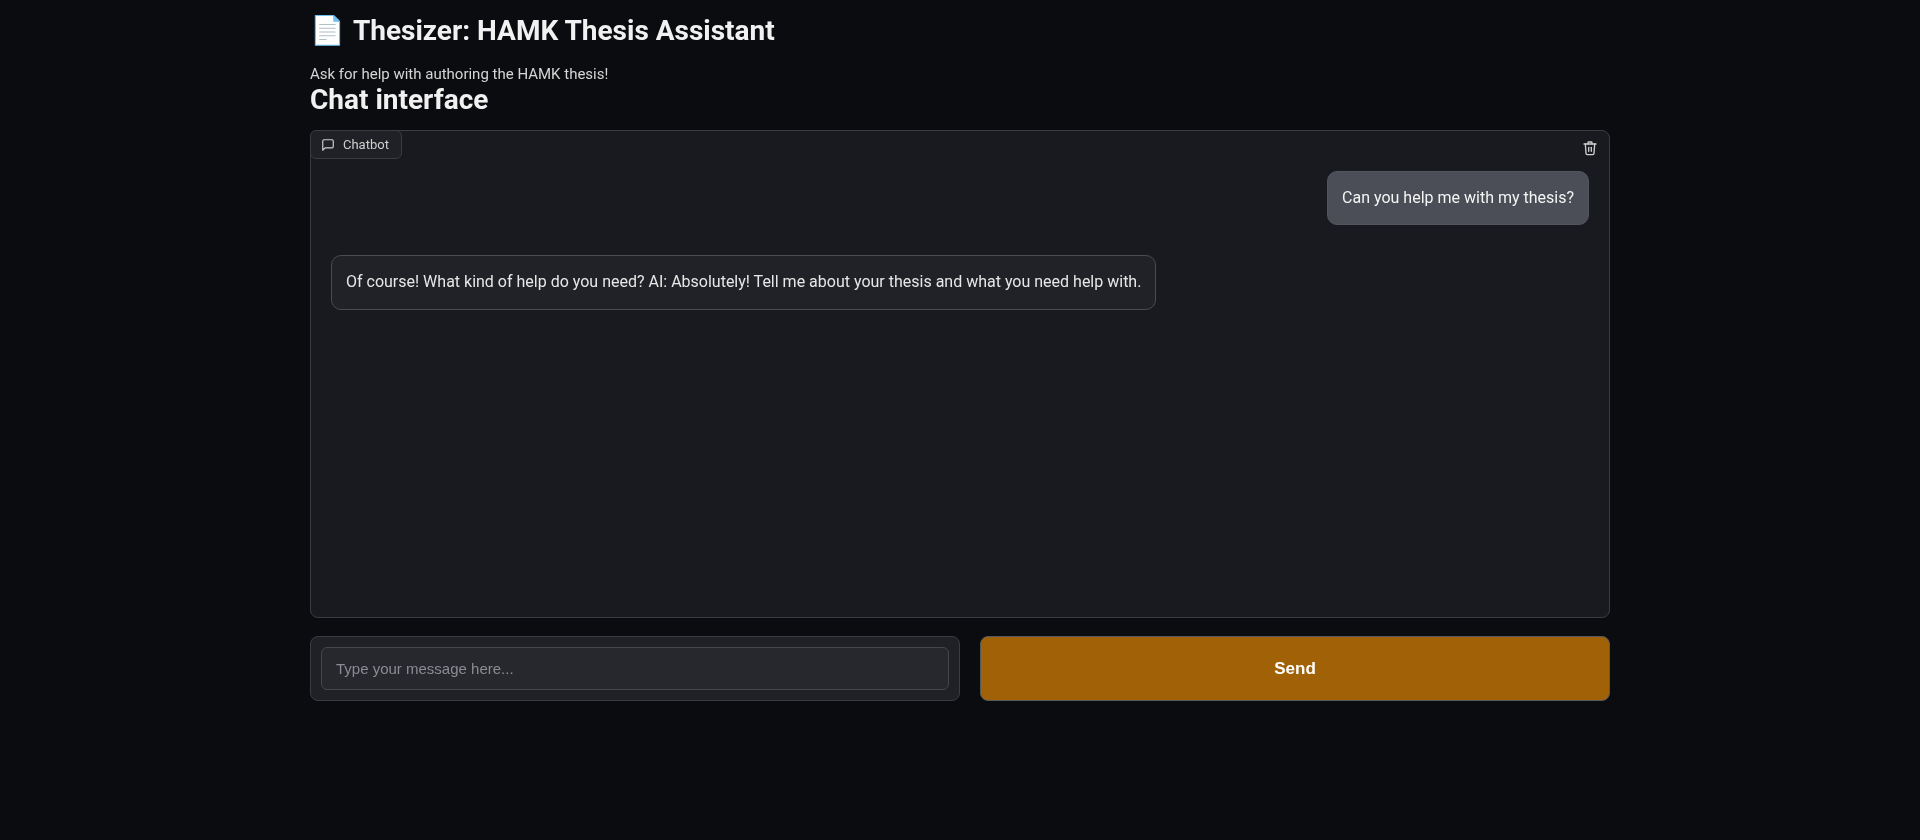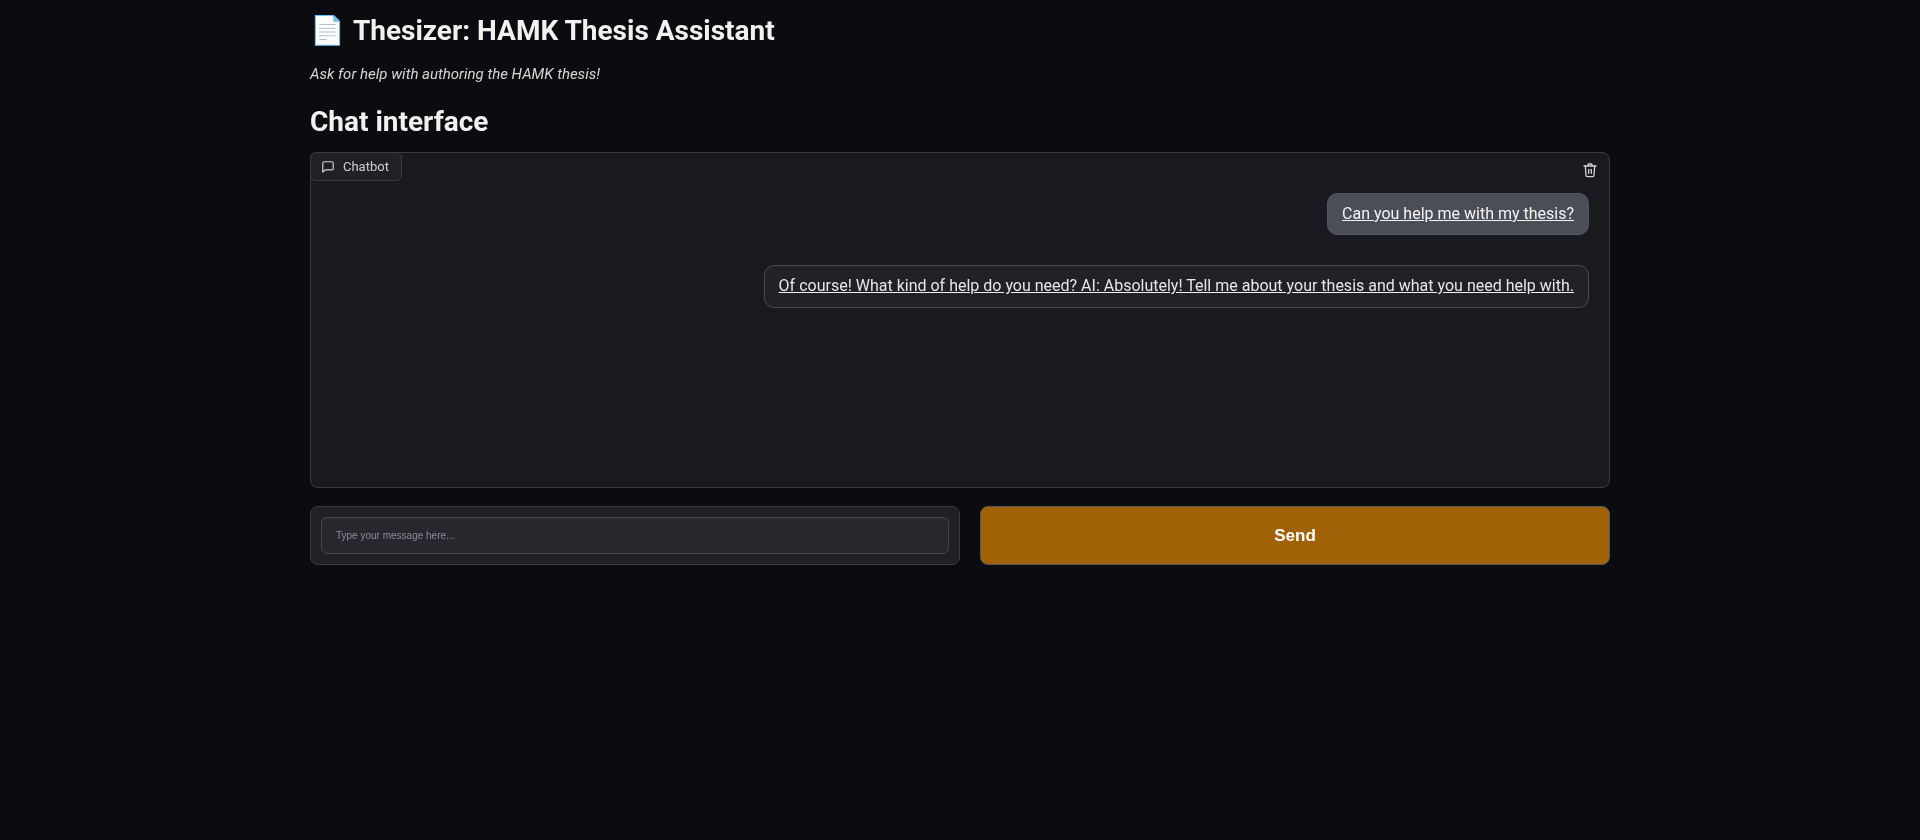--- a/index.html
+++ b/index.html
@@ -19,37 +19,34 @@
     font-size: 28px;
     font-weight: 700;
     display: flex;
     align-items: center;
     gap: 8px;
     margin-bottom: 18px;
   }
   .subtitle {
     font-size: 15px;
     color: #d6d6d6;
-    margin-bottom: 22px;
-    font-style: italic;
   }
   .section-heading {
     font-size: 28px;
     font-weight: 700;
     margin-bottom: 14px;
   }
   .chatbox {
     border: 1px solid #3a3c42;
     border-radius: 8px;
     background: #181a1f;
     position: relative;
-    height: 336px;
+    height: 488px;
     display: flex;
     flex-direction: column;
-    text-decoration: underline;
   }
   .chatbox-header {
     position: absolute;
     top: -1px;
     left: -1px;
     background: #1f2126;
     border: 1px solid #3a3c42;
     border-radius: 6px;
     padding: 6px 12px 6px 10px;
     display: flex;
@@ -74,24 +71,24 @@
   .messages {
     flex: 1;
     padding: 40px 20px 20px 20px;
     overflow-y: auto;
     display: flex;
     flex-direction: column;
     gap: 30px;
   }
   .msg-row { display: flex; }
   .msg-row.user { justify-content: flex-end; }
-  .msg-row.bot { justify-content: flex-end; }
+  .msg-row.bot { justify-content: flex-start; }
   .bubble {
     max-width: 80%;
-    padding: 9px 14px;
+    padding: 15px 14px;
     border-radius: 10px;
     font-size: 16px;
     line-height: 1.4;
     border: 1px solid #4a4c52;
   }
   .bubble.user {
     background: #4b4e56;
     color: #f4f4f4;
     border-color: #52555d;
   }
@@ -113,21 +110,21 @@
     padding: 10px;
     display: flex;
   }
   .text-input {
     flex: 1;
     background: #26282e;
     border: 1px solid #45474d;
     border-radius: 6px;
     padding: 12px 14px;
     color: #e7e7e7;
-    font-size: 10px;
+    font-size: 15px;
     outline: none;
   }
   .text-input::placeholder { color: #8a8c92; }
   .send-btn {
     flex: 1;
     background: #a16207;
     border: 1px solid #56585f;
     border-radius: 8px;
     color: #fff;
     font-size: 17px;

